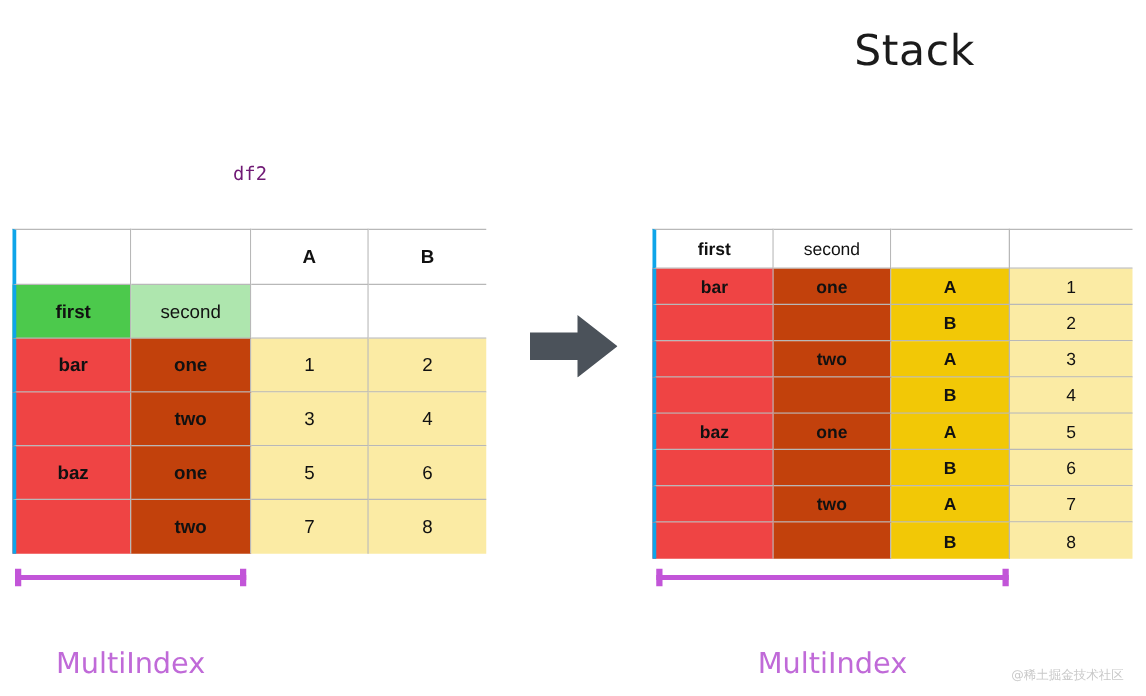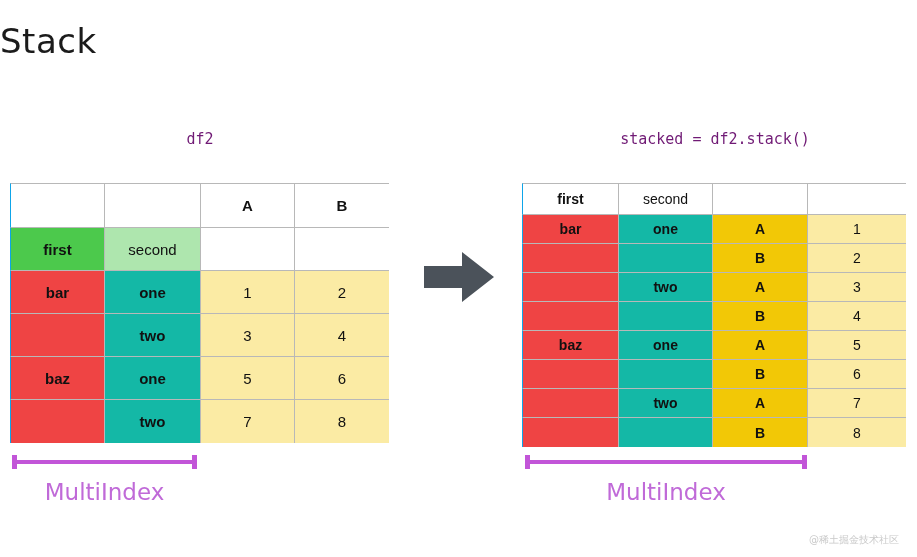--- a/index.html
+++ b/index.html
@@ -18,21 +18,21 @@
     position: absolute;
     inset: 0;
   }
 
   
   #page-title {
     position: absolute;
     left: 0;
     top: 20px;
     width: 780px;
-    text-align: left;
+    text-align: right;
     font-family: "DejaVu Sans", sans-serif;
     font-size: 34px;
     font-weight: 400;
     color: #1b1b1b;
     letter-spacing: 0.5px;
     line-height: 42px;
   }
 
   
   .caption {
@@ -72,25 +72,25 @@
     justify-content: center;
     font-size: 15px;
     color: #111111;
     overflow: hidden;
     white-space: nowrap;
   }
   .cell.blank-top {
     background: #ffffff;
     border-top: 1px solid #b8b8b8;
   }
-  .cell.lead { border-left: 1px solid #0ea5e9; }
+  .cell.lead { border-left: 3px solid #0ea5e9; }
   .c-green      { background: #4cc94c; font-weight: bold; }
   .c-lightgreen { background: #aee6ae; font-weight: normal; }
   .c-blue       { background: #ef4444; font-weight: bold; }
-  .c-lightblue  { background: #14b8a6; font-weight: bold; }
+  .c-lightblue  { background: #c2410c; font-weight: bold; }
   .c-gold       { background: #f2c806; font-weight: bold; }
   .c-lightyellow{ background: #fbeba4; font-weight: normal; }
   .c-white      { background: #ffffff; }
   .nb-bottom    { border-bottom: none; }
   .nb-right     { border-right: none; }
 
   
   #table-left {
     left: 10px;
     top: 183px;
@@ -143,20 +143,21 @@
   #bracket-left  { left: 12px;  top: 455px; width: 185px; }
   #bracket-right { left: 525px; top: 455px; width: 282px; }
 
   .multiindex-label {
     position: absolute;
     font-family: "DejaVu Sans", sans-serif;
     font-size: 23px;
     color: #c06ad8;
     white-space: nowrap;
     line-height: 28px;
+    margin-top: 39px;
   }
   #multiindex-label-left  { left: 12px;  top: 478px; width: 185px; text-align: center; }
   #multiindex-label-right { left: 525px; top: 478px; width: 282px; text-align: center; }
 
   
   #watermark {
     position: absolute;
     right: 18px;
     bottom: 10px;
     font-family: "DejaVu Sans", sans-serif;
@@ -166,21 +167,20 @@
   }
 </style>
 </head>
 <body>
 
 <div class="stage">
 
   <div id="page-title">Stack</div>
 
   <div class="caption" id="caption-left">df2</div>
-  <div class="caption" id="caption-right">stacked = df2.stack()</div>
 
   <div class="grid" id="table-left">
 
     <div class="cell blank-top lead"></div>
     <div class="cell blank-top"></div>
     <div class="cell blank-top c-gold">A</div>
     <div class="cell blank-top c-gold nb-right">B</div>
 
     <div class="cell c-green lead">first</div>
     <div class="cell c-lightgreen">second</div>

